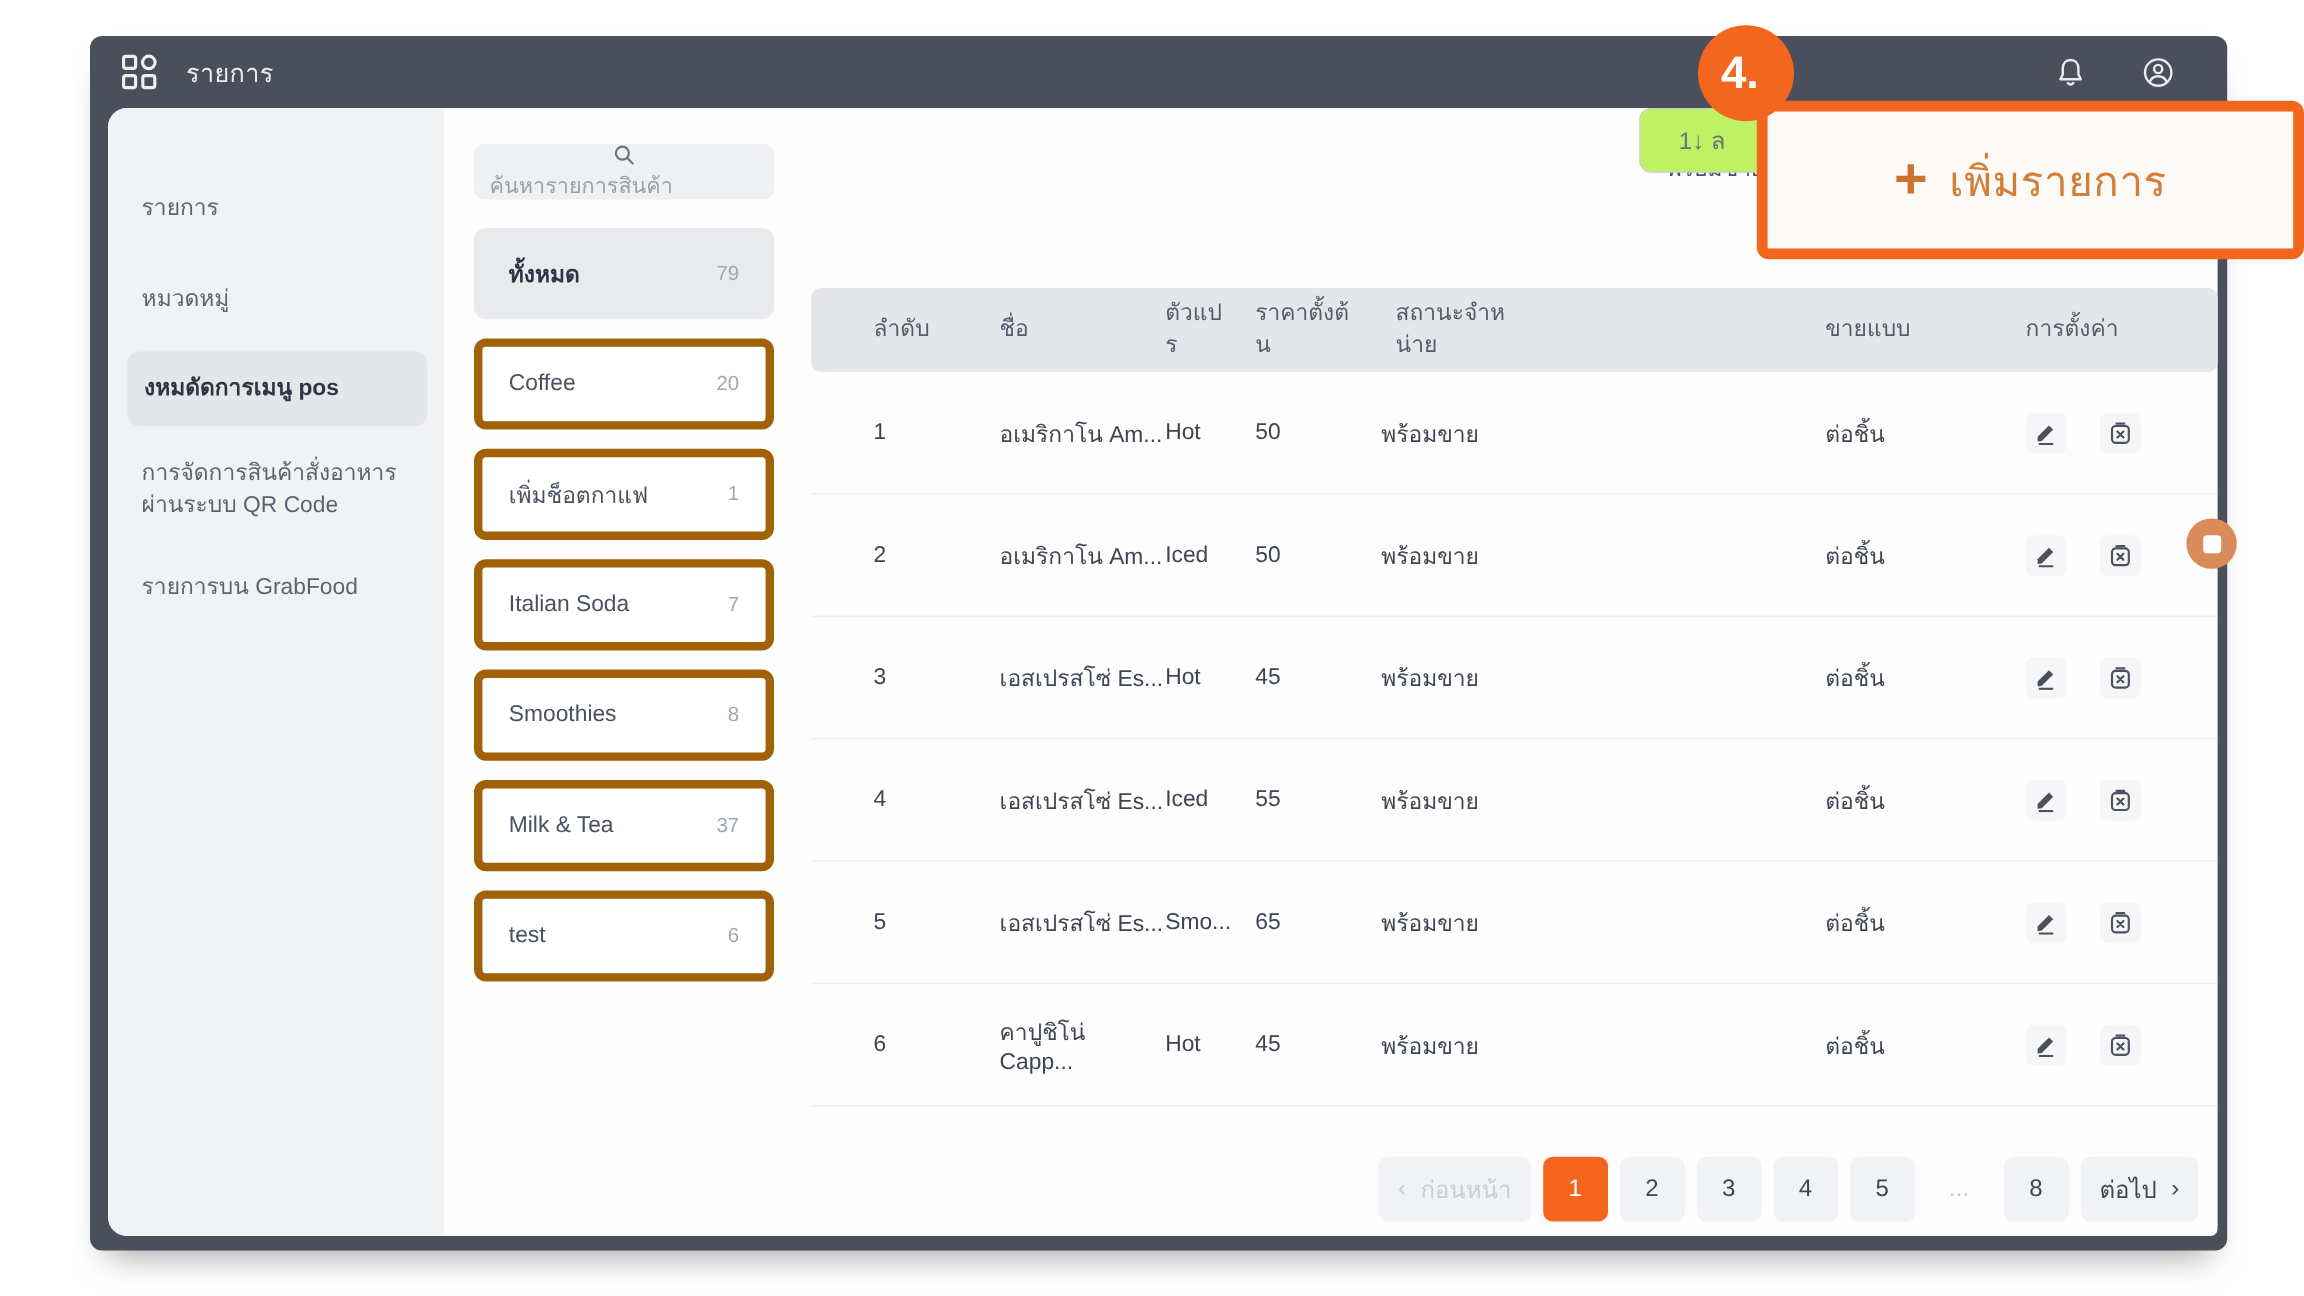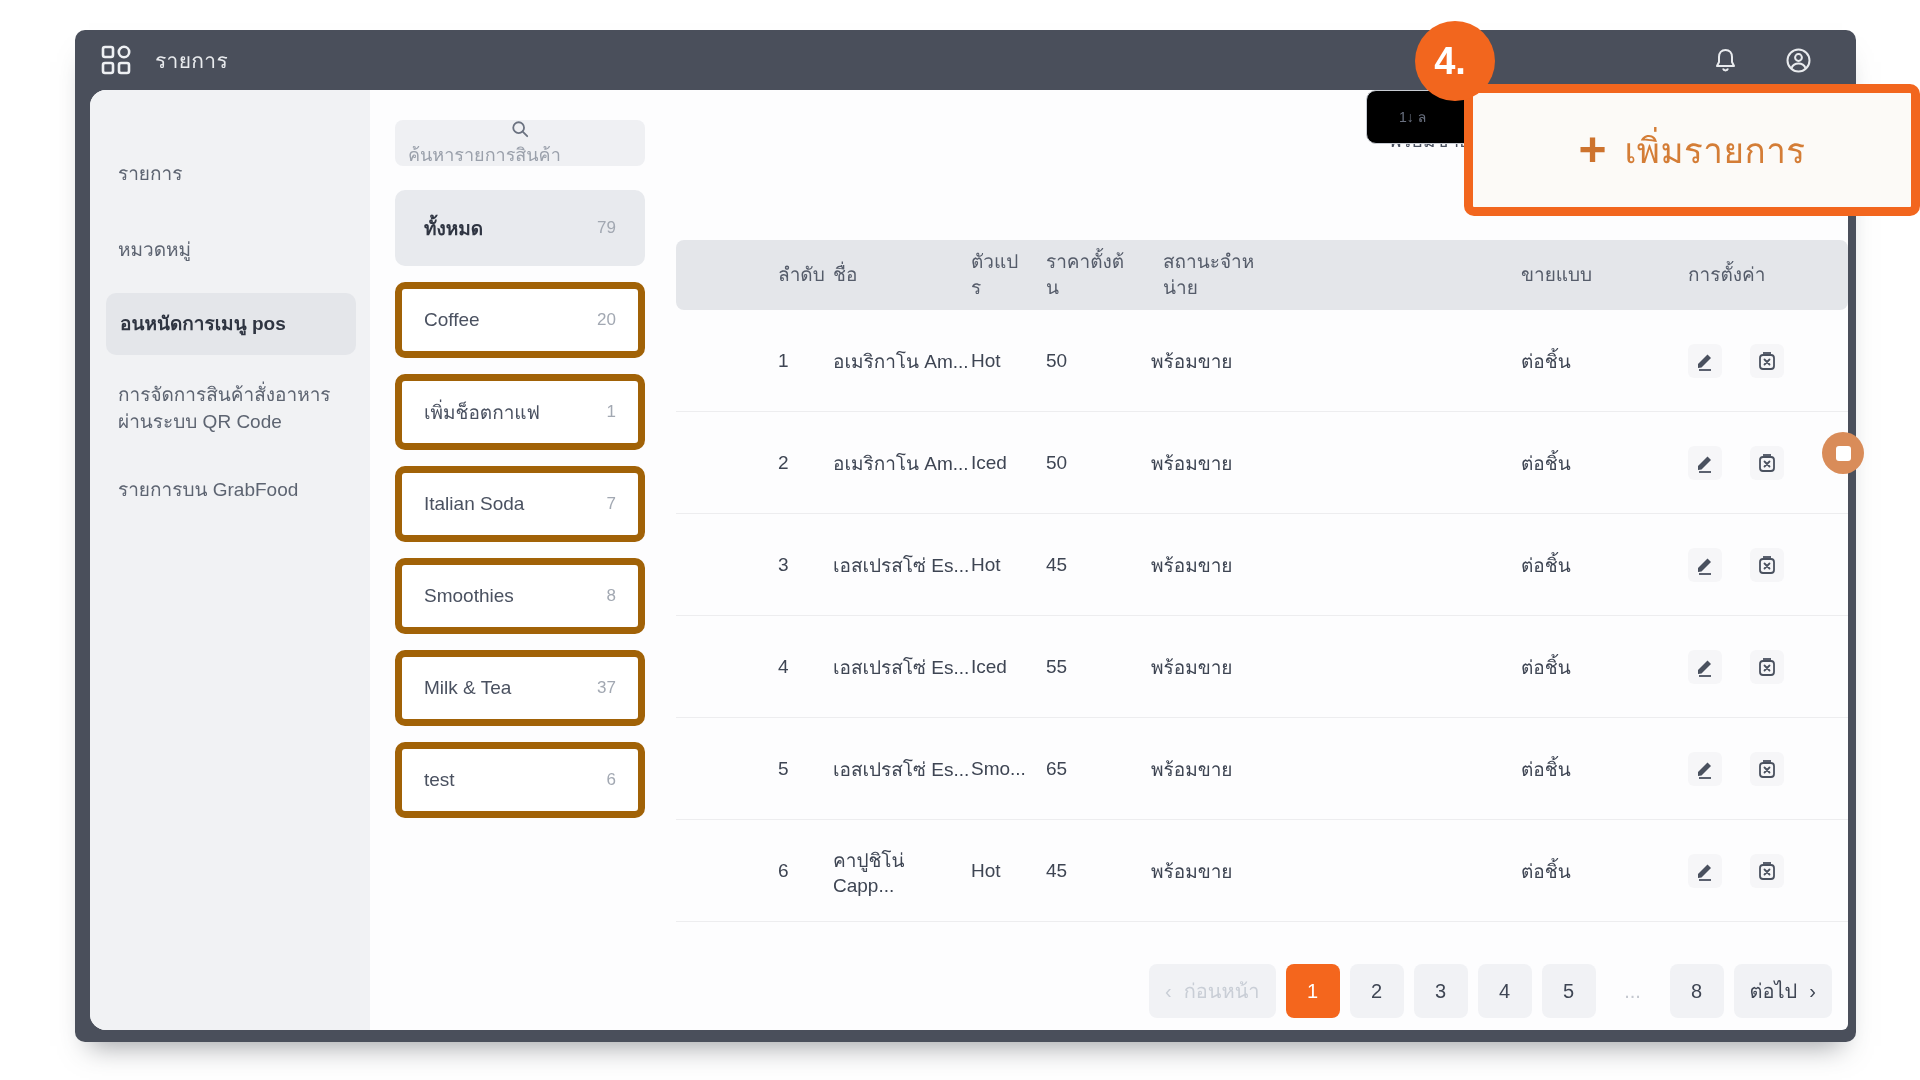--- a/index.html
+++ b/index.html
@@ -49,30 +49,30 @@
   .cat-card.selected .count { font-weight:normal; }
 
   
   .controls { position:absolute; left:586px; right:0; top:24px; height:52px;
     display:flex; justify-content:flex-end; align-items:center; gap:18px; padding-right:240px; }
   .toggle-label { font-size:19px; color:#4a5160; }
   .toggle { width:64px; height:32px; background:#d3d6db; border-radius:16px; position:relative;
     flex:none; cursor:pointer; }
   .toggle .knob { position:absolute; left:3px; top:3px; width:26px; height:26px; border-radius:50%;
     background:#ffffff; box-shadow:0 1px 2px rgba(0,0,0,.2); }
-  .sort-btn { position:absolute; right:330px; top:0; width:152px; height:54px; background:#000000;
+  .sort-btn { position:absolute; right:330px; top:0; width:152px; height:54px; background:#bef264;
     border:1px solid #c7cbd2; border-radius:10px; display:flex; align-items:center;
-    padding-left:32px; font-size:14px; color:#6a7180; overflow:hidden; white-space:nowrap; cursor:pointer; }
+    padding-left:32px; font-size:20px; color:#6a7180; overflow:hidden; white-space:nowrap; cursor:pointer; }
 
   
   .table { position:absolute; left:586px; right:0; top:150px; }
   .thead { height:70px; background:#e4e6ea; border-radius:8px; display:flex; align-items:center;
     color:#555c6a; font-size:19px; }
   .cell { flex:none; display:flex; align-items:center; }
-  .c0 { width:157px; padding-left:102px; }
+  .c0 { width:157px; padding-left:52px; }
   .c1 { width:138px; }
   .c2 { width:75px; }
   .c3 { width:105px; }
   .c4 { width:370px; }
   .c5 { width:167px; }
   .c6 { width:160px; }
   .hwrap { line-break:anywhere; line-height:1.35; }
   .c2 .hwrap { max-width:48px; }
   .c3 .hwrap { max-width:82px; }
   .c4 .hwrap { max-width:92px;margin-left:12px; }
@@ -132,21 +132,21 @@
         <path d="M6.5 21 C8 17.5 11 16.5 13.5 16.5 C16 16.5 19 17.5 20.5 21" fill="none" stroke="#e9ebee" stroke-width="2"></path>
       </svg>
     </div>
   </div>
 
   <div class="content">
 
     <div class="sidebar">
       <div class="side-item">รายการ</div>
       <div class="side-item small-gap">หมวดหมู่</div>
-      <div class="side-item active">อนหนัดการเมนู pos</div>
+      <div class="side-item active">งหมดัดการเมนู pos</div>
       <div class="side-item two-line">การจัดการสินค้าสั่งอาหารผ่านระบบ QR Code</div>
       <div class="side-item">รายการบน GrabFood</div>
     </div>
 
     <div class="catcol">
       <div class="search-box">
         <svg width="20" height="20" viewBox="0 0 20 20">
           <circle cx="8.5" cy="8.5" r="6" fill="none" stroke="#6b7280" stroke-width="2"></circle>
           <line x1="13" y1="13" x2="18" y2="18" stroke="#6b7280" stroke-width="2" stroke-linecap="round"></line>
         </svg>

